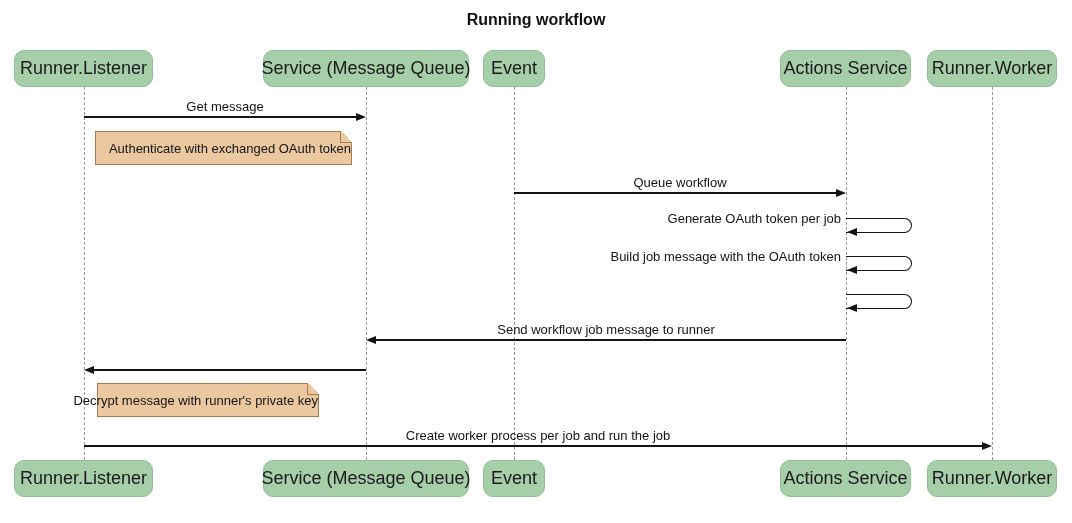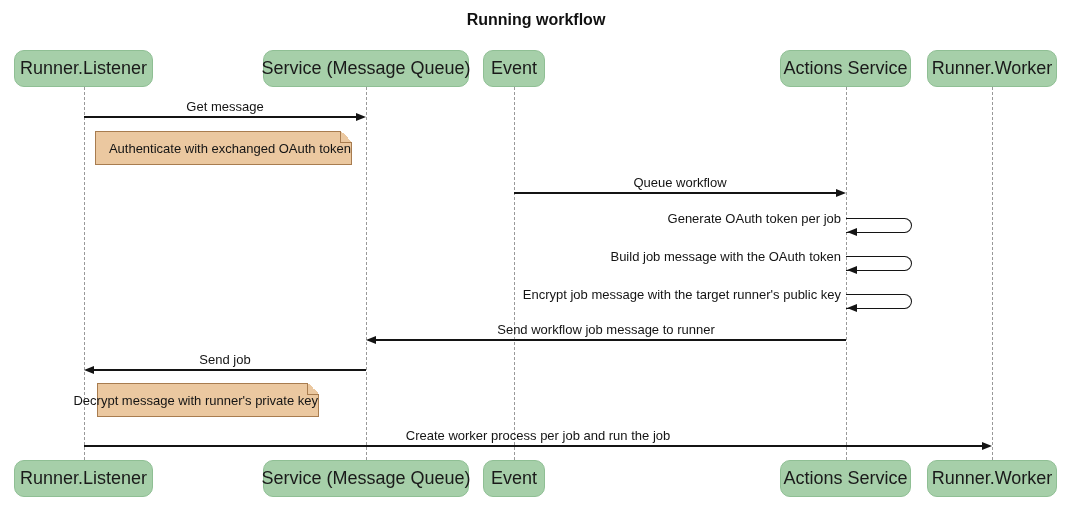--- a/index.html
+++ b/index.html
@@ -89,29 +89,27 @@
   <div class="ah ah-r" style="left:836px;top:188.5px;"></div>
 
   <div class="mlabel mlabel-self" style="left:300px;top:211px;width:541px;">Generate OAuth token per job</div>
   <div class="selfloop" style="left:846px;top:218px;"></div>
   <div class="ah ah-l" style="left:847px;top:227.5px;"></div>
 
   <div class="mlabel mlabel-self" style="left:300px;top:249px;width:541px;">Build job message with the OAuth token</div>
   <div class="selfloop" style="left:846px;top:256px;"></div>
   <div class="ah ah-l" style="left:847px;top:265.5px;"></div>
 
-  <div class="mlabel mlabel-self" style="left:300px;top:287px;width:541px;">Encrypt job message with the target runner's public key</div>
   <div class="selfloop" style="left:846px;top:294px;"></div>
   <div class="ah ah-l" style="left:847px;top:303.5px;"></div>
 
   <div class="mlabel" style="left:366px;top:322px;width:480px;">Send workflow job message to runner</div>
   <div class="mline" style="left:374px;top:339px;width:472px;"></div>
   <div class="ah ah-l" style="left:366px;top:335.5px;"></div>
 
-  <div class="mlabel" style="left:84px;top:352px;width:282px;">Send job</div>
   <div class="mline" style="left:92px;top:369px;width:274px;"></div>
   <div class="ah ah-l" style="left:84px;top:365.5px;"></div>
 
   <div class="note" style="left:97px;top:383px;width:222px;height:34px;">
     <span>Decrypt message with runner's private key</span>
     <span class="fold"></span>
   </div>
 
   <div class="mlabel" style="left:84px;top:428px;width:908px;">Create worker process per job and run the job</div>
   <div class="mline" style="left:84px;top:445px;width:900px;"></div>

